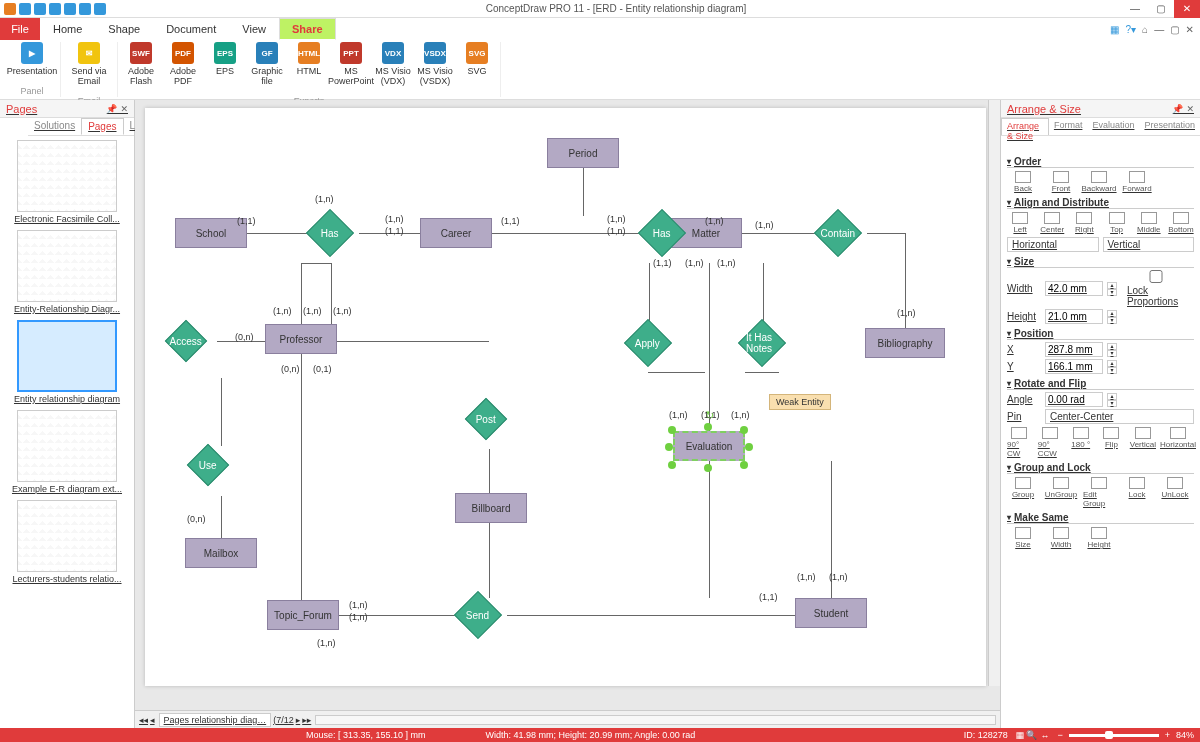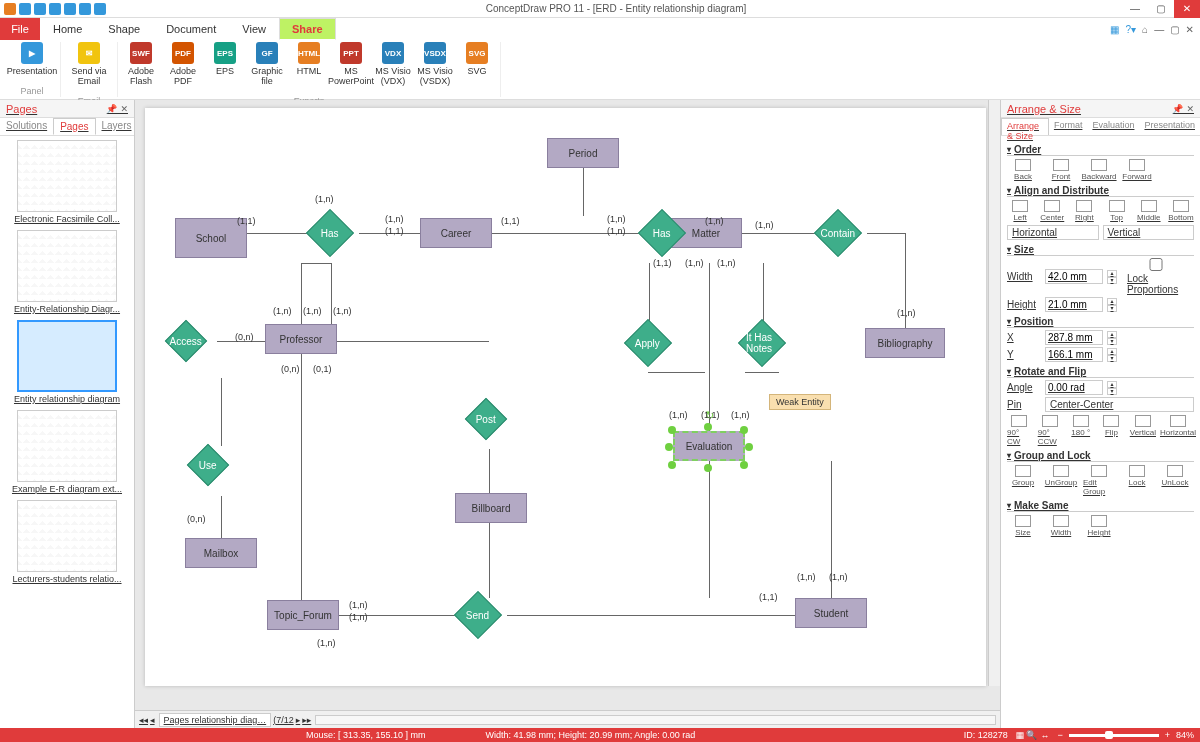--- a/index.html
+++ b/index.html
@@ -23,21 +23,21 @@
   .rib-group { display: flex; flex-direction: column; align-items: center; padding: 0 4px; border-right: 1px solid #eee; }
   .rib-row { display: flex; gap: 4px; }
   .rib-item { display: flex; flex-direction: column; align-items: center; width: 38px; font-size: 9px; text-align: center; }
   .rib-item.wide { width: 48px; }
   .rib-ico { width: 22px; height: 22px; border-radius: 3px; display: flex; align-items: center; justify-content: center; font-size: 8px; color: #fff; font-weight: bold; margin-bottom: 2px; }
   .rib-cap { font-size: 9px; color: #999; margin-top: 10px; }
 
   .workspace { display: flex; height: 628px; text-decoration: underline; }
   .left-panel { width: 135px; border-right: 1px solid #ccc; display: flex; flex-direction: column; }
   .panel-hdr { height: 18px; background: #f5f5f5; color: #e03b3b; font-size: 11px; padding: 2px 6px; display: flex; align-items: center; justify-content: space-between; border-bottom: 1px solid #ddd; }
-  .panel-tabs { display: flex; height: 18px; border-bottom: 1px solid #ddd; font-size: 10px; }
+  .panel-tabs { display: flex; height: 18px; border-bottom: 1px solid #ddd; font-size: 10px; margin-left: 28px; }
   .ptab { padding: 2px 6px; color: #888; }
   .ptab.active { color: #e03b3b; border: 1px solid #ccc; border-bottom-color: #fff; }
   .thumbs { flex: 1; overflow-y: auto; padding: 4px; }
   .thumb { margin-bottom: 6px; text-align: center; }
   .thumb-box { width: 100px; height: 72px; border: 1px solid #ccc; margin: 0 auto 2px; background: linear-gradient(45deg,#f7f7f7 25%,transparent 25%),linear-gradient(-45deg,#f7f7f7 25%,transparent 25%); background-size: 8px 8px; position: relative; }
   .thumb.sel .thumb-box { border: 2px solid #3399ff; background: #d6ecff; }
   .thumb-label { font-size: 9px; color: #333; }
 
   .canvas-area { flex: 1; display: flex; flex-direction: column; background: #e8e8e8; position: relative; }
   .canvas-scroll { flex: 1; position: relative; overflow: hidden; }
@@ -50,21 +50,21 @@
   .edge { position: absolute; background: #666; }
   .card { position: absolute; font-size: 9px; color: #333; }
   .handle { position: absolute; width: 8px; height: 8px; background: #6fd040; border-radius: 50%; }
   .bottom-tabs { height: 18px; background: #f0f0f0; border-top: 1px solid #ccc; display: flex; align-items: center; font-size: 9px; padding: 0 4px; }
   .scroll-v { position: absolute; right: 0; top: 0; bottom: 24px; width: 12px; background: #f0f0f0; border-left: 1px solid #ccc; }
 
   .right-panel { width: 200px; border-left: 1px solid #ccc; display: flex; flex-direction: column; }
   .rp-tabs { display: flex; height: 18px; border-bottom: 1px solid #ddd; font-size: 9px; }
   .rp-tab { padding: 2px 5px; color: #888; }
   .rp-tab.active { color: #e03b3b; border: 1px solid #ccc; border-bottom: none; }
-  .rp-body { flex: 1; overflow-y: auto; padding: 4px 6px; font-size: 10px; }
+  .rp-body { flex: 1; overflow-y: auto; padding: 4px 6px; font-size: 10px; margin-top: 12px; }
   .sec-hdr { font-weight: bold; font-size: 10px; border-bottom: 1px solid #ccc; margin: 4px 0 2px; display: flex; align-items: center; }
   .sec-hdr::before { content: "▾"; margin-right: 3px; font-size: 8px; }
   .tool-row { display: flex; gap: 6px; margin: 3px 0; }
   .tool-btn { display: flex; flex-direction: column; align-items: center; width: 32px; font-size: 8px; color: #555; }
   .tool-ico { width: 16px; height: 12px; border: 1px solid #999; margin-bottom: 1px; }
   .prop-row { display: flex; align-items: center; gap: 4px; margin: 2px 0; }
   .prop-row label { width: 34px; }
   .prop-row input { width: 58px; border: 1px solid #ccc; font-size: 10px; padding: 1px 2px; }
   .spin { width: 10px; display: flex; flex-direction: column; }
   .spin div { height: 7px; border: 1px solid #ccc; font-size: 6px; text-align: center; line-height: 5px; }
@@ -233,21 +233,21 @@
           <div class="edge" style="left: 156px; top: 246px; width: 1px; height: 246px;"></div>
           <div class="edge" style="left: 76px; top: 270px; width: 1px; height: 68px;"></div>
           <div class="edge" style="left: 76px; top: 388px; width: 1px; height: 42px;"></div>
           <div class="edge" style="left: 156px; top: 388px; width: 1px; height: 42px;"></div>
           <div class="edge" style="top: 507px; left: 194px; height: 1px; width: 122px;"></div>
           <div class="edge" style="top: 507px; left: 362px; height: 1px; width: 288px;"></div>
           <div class="edge" style="left: 686px; top: 353px; width: 1px; height: 137px;"></div>
           <div class="edge" style="left: 344px; top: 341px; width: 1px; height: 44px;"></div>
           <div class="edge" style="left: 344px; top: 415px; width: 1px; height: 75px;"></div>
           <div class="entity" style="left: 402px; top: 30px; width: 72px; height: 30px;">Period</div>
-          <div class="entity" style="left: 30px; top: 110px; width: 72px; height: 40px;">School</div>
+          <div class="entity" style="left: 30px; top: 110px; width: 72px; height: 30px;">School</div>
           <div class="entity" style="left: 275px; top: 110px; width: 72px; height: 30px;">Career</div>
           <div class="entity" style="left: 525px; top: 110px; width: 72px; height: 30px;">Matter</div>
           <div class="entity" style="left: 120px; top: 216px; width: 72px; height: 30px;">Professor</div>
           <div class="entity" style="left: 720px; top: 220px; width: 80px; height: 30px;">Bibliography</div>
           <div class="entity" style="left: 310px; top: 385px; width: 72px; height: 30px;">Billboard</div>
           <div class="entity" style="left: 40px; top: 430px; width: 72px; height: 30px;">Mailbox</div>
           <div class="entity" style="left: 122px; top: 492px; width: 72px; height: 30px;">Topic_Forum</div>
           <div class="entity" style="left: 650px; top: 490px; width: 72px; height: 30px;">Student</div>
           <div class="relation" style="left: 168px; top: 108px; width: 34px; height: 34px;">
             <span>Has</span>

